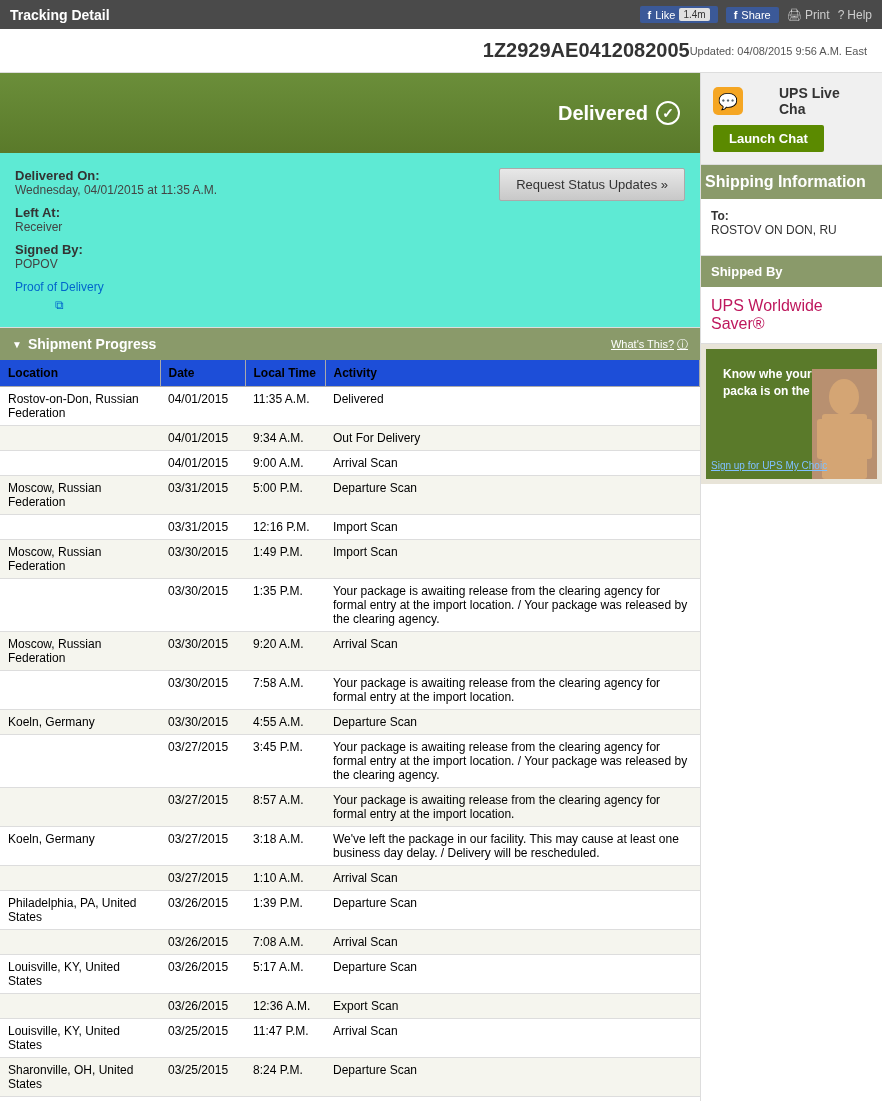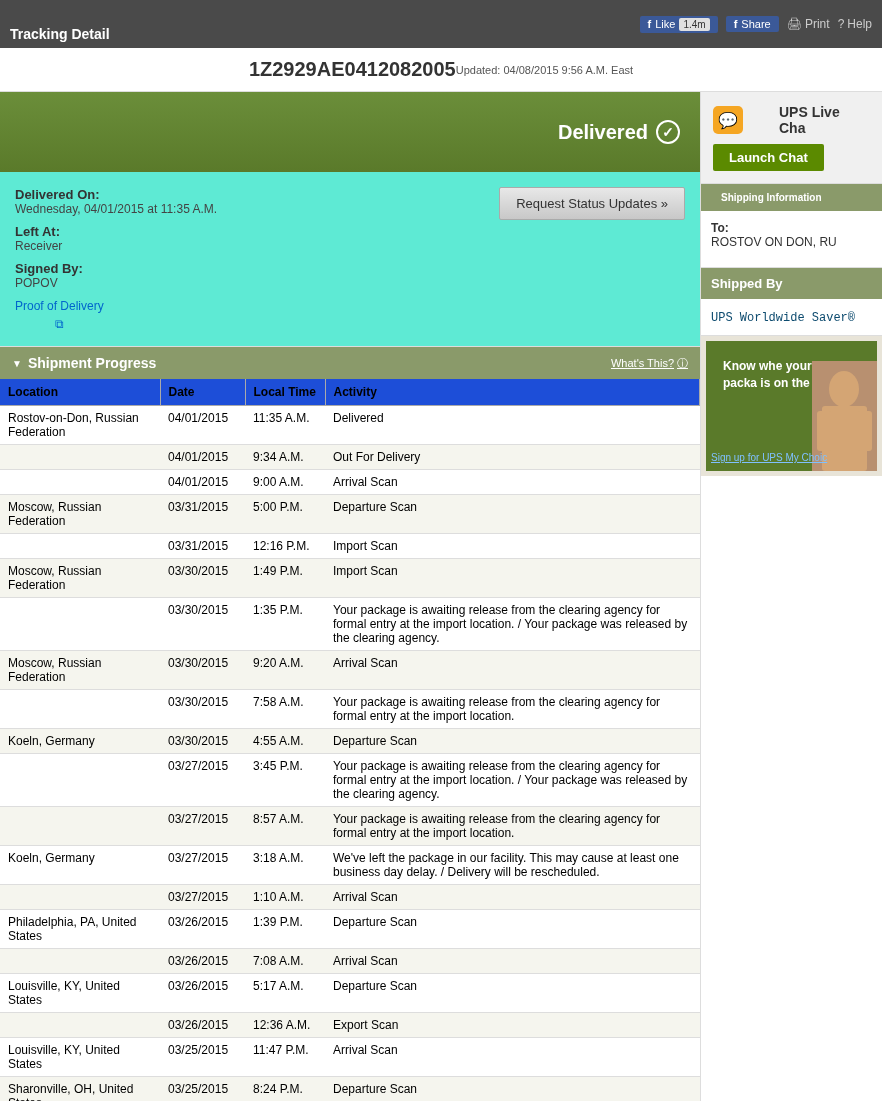--- a/index.html
+++ b/index.html
@@ -7,33 +7,33 @@
 
     
     .header-bar {
       background: #4a4a4a;
       color: #fff;
       padding: 6px 10px;
       display: flex;
       align-items: center;
       justify-content: space-between;
     }
-    .header-title { font-size: 14px; font-weight: bold; margin-top: 20px; }
+    .header-title { font-size: 14px; font-weight: bold; }
     .header-actions { display: flex; align-items: center; gap: 8px; }
     .fb-like { background: #3b5998; color: #fff; padding: 2px 8px; font-size: 11px; border-radius: 2px; display: inline-flex; align-items: center; gap: 4px; }
     .fb-share { background: #3b5998; color: #fff; padding: 2px 8px; font-size: 11px; border-radius: 2px; display: inline-flex; align-items: center; gap: 4px; }
     .header-link { color: #ccc; font-size: 12px; text-decoration: none; display: inline-flex; align-items: center; gap: 3px; }
     .count-badge { background: #e0e0e0; color: #333; font-size: 10px; padding: 1px 4px; border-radius: 2px; }
 
     
     .tracking-id-row {
       background: #fff;
       padding: 10px 15px;
       display: flex;
-      justify-content: center;
+      justify-content: flex-end;
       align-items: center;
       border-bottom: 1px solid #ddd;
     }
     .tracking-id { font-size: 20px; font-weight: bold; color: #333; }
     .updated-text { font-size: 11px; color: #555; }
 
     
     .main-layout { display: flex; width: 882px; }
 
     
@@ -135,22 +135,22 @@
       font-size: 13px;
       cursor: pointer;
       border-radius: 2px;
       font-weight: bold;
     }
 
     
     .shipping-info-section {
       background: #8a9a6a;
       color: #fff;
-      padding: 8px 20px;
-      font-size: 10px;
+      padding: 8px 4px;
+      font-size: 16px;
       font-weight: bold;
     }
     .shipping-info-body {
       background: #fff;
       padding: 10px;
       border-bottom: 1px solid #ddd;
     }
     .shipping-info-body .to-label { font-size: 12px; font-weight: bold; color: #333; }
     .shipping-info-body .to-value { font-size: 12px; color: #333; margin-bottom: 8px; }
 
@@ -160,21 +160,21 @@
       color: #fff;
       padding: 8px 10px;
       font-size: 13px;
       font-weight: bold;
     }
     .shipped-by-body {
       background: #fff;
       padding: 10px;
       border-bottom: 1px solid #ddd;
     }
-    .ups-worldwide-link { color: #0c4a6e; font-size: 12px; text-decoration: none; font-family: Liberation Mono, monospace; }
+    .ups-worldwide-link { color: #be185d; font-size: 16px; text-decoration: none; }
 
     
     .ad-banner {
       background: #e8e4d8;
       padding: 5px;
       overflow: hidden;
     }
     .ad-banner-inner {
       background: #5a7a2a;
       color: #fff;

